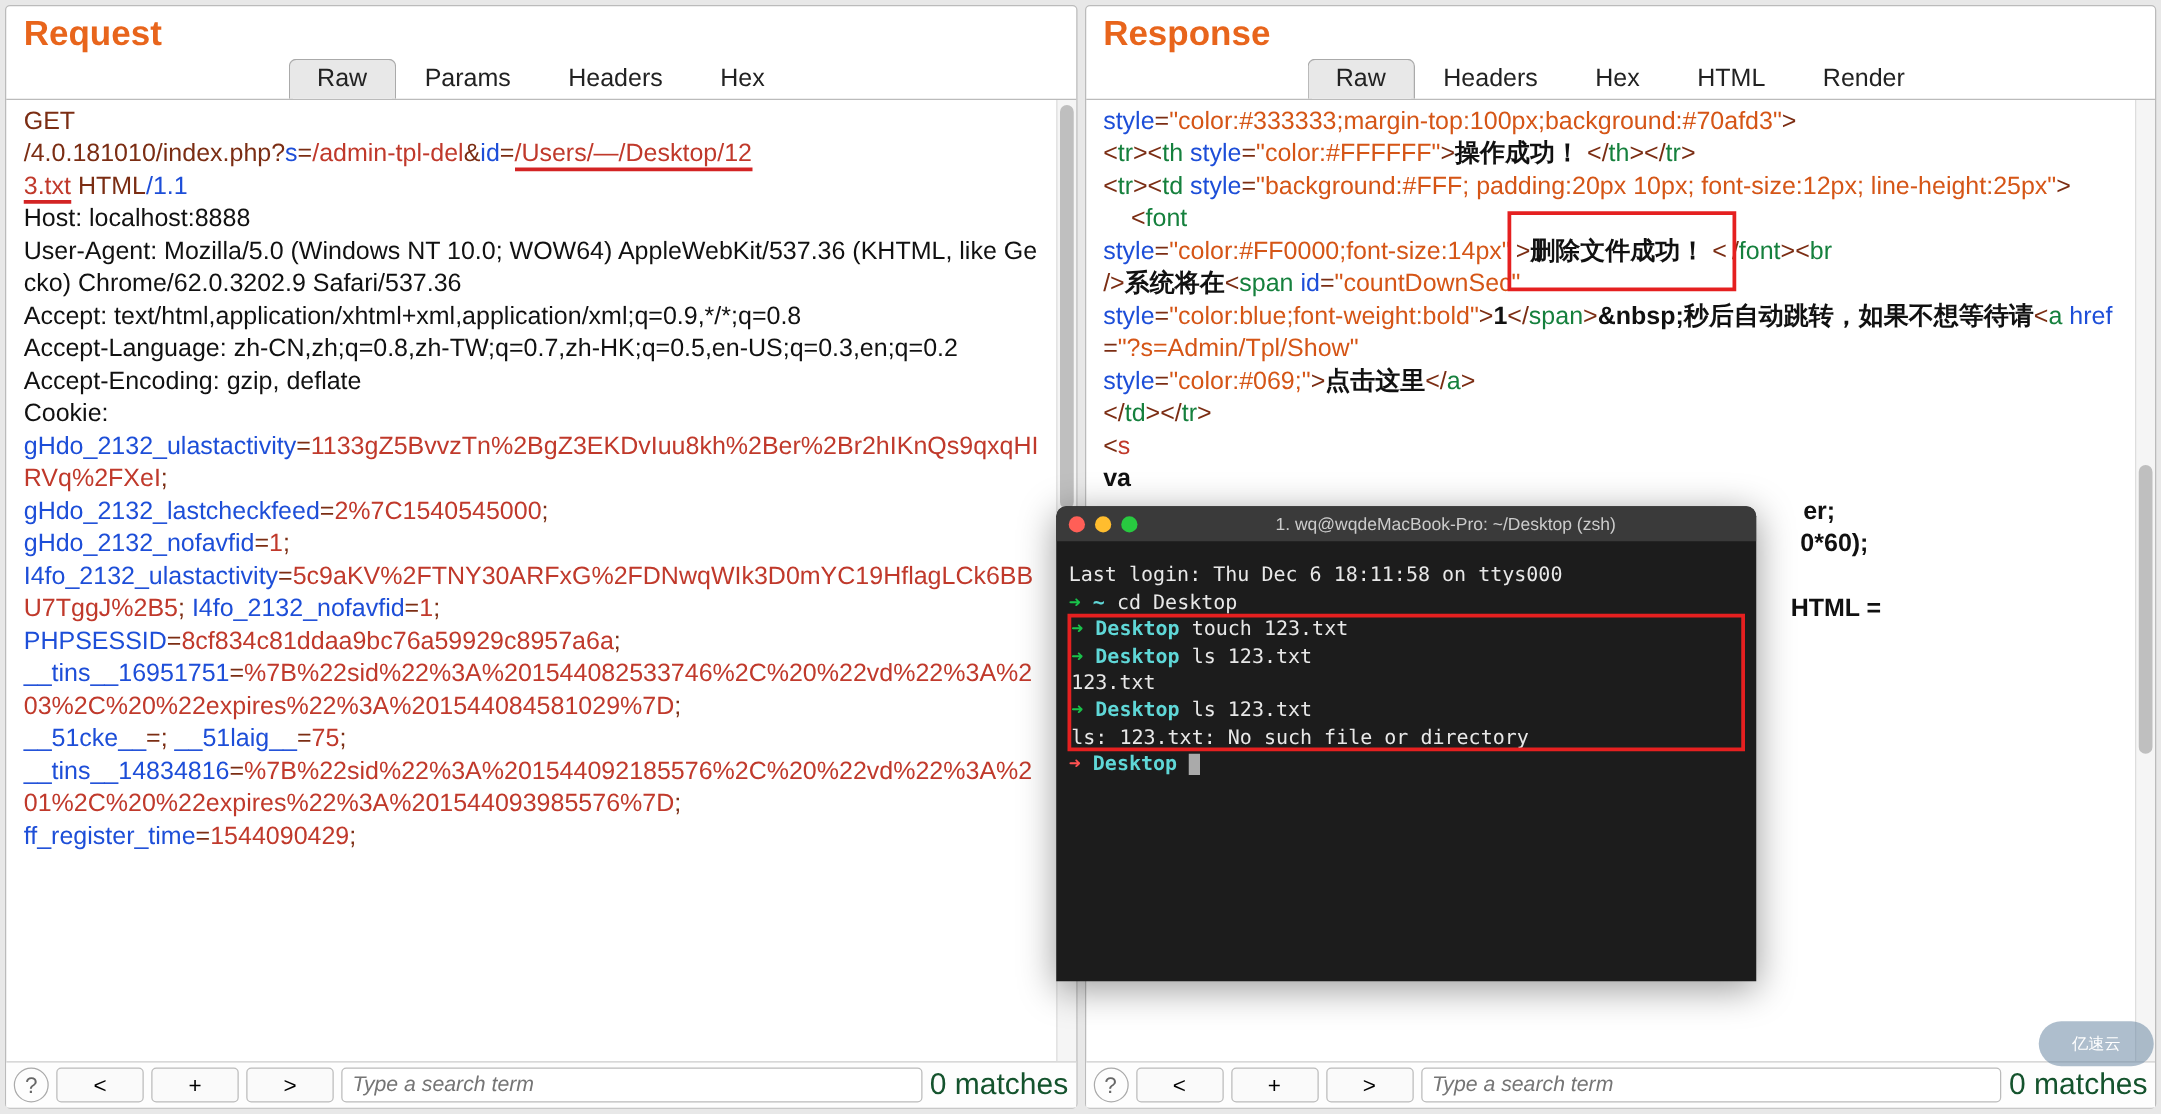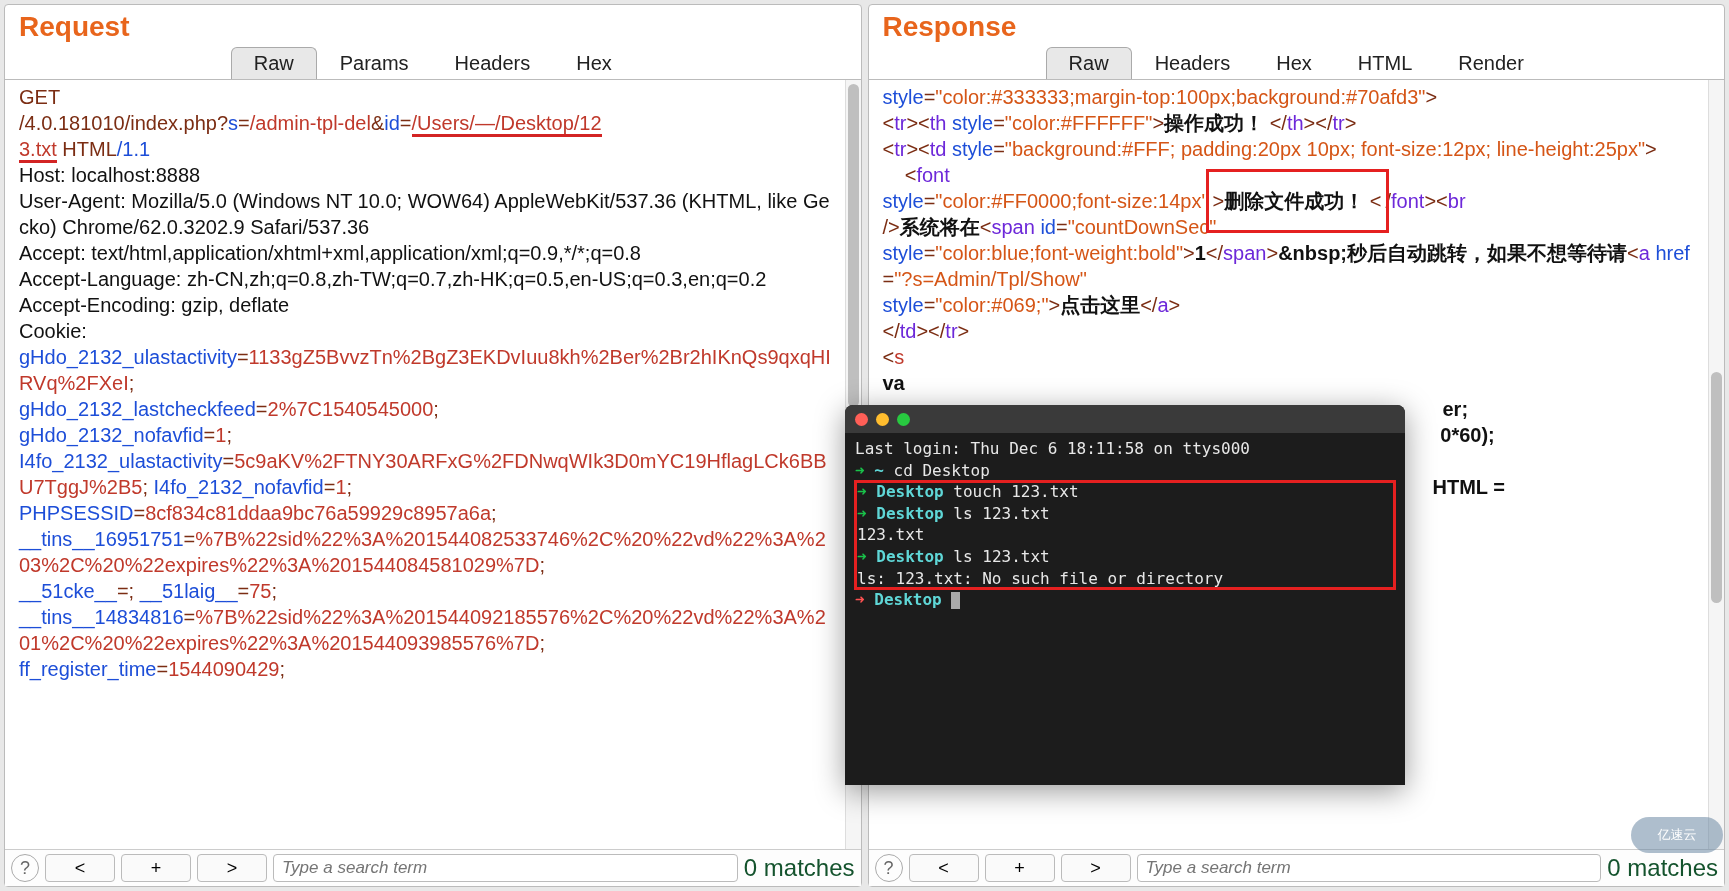--- a/index.html
+++ b/index.html
@@ -77,21 +77,21 @@
 }
 .scrollbar-thumb {
   position: absolute;
   left: 2px;
   right: 2px;
   background: #bfbfbf;
   border-radius: 6px;
 }
 .c-brown { color: #7b2d13; }
 .c-red { color: #c0392b; }
-.c-purple { color: #6d28d9; }
+.c-purple { color: #15803d; }
 .c-blue { color: #1d4ed8; }
 .c-orange { color: #d55516; }
 .c-black { color: #111; }
 .bold { font-weight: bold; }
 .underline-red {
   border-bottom: 3px solid #d32424;
 }
 .red-wavy {
   border-bottom: 3px solid #d32424;
 }
@@ -173,21 +173,21 @@
 .tl-min { background: #ffbd2e; }
 .tl-max { background: #28c940; }
 .term-title {
   flex: 1;
   text-align: center;
   color: #ccc;
   font-size: 14px;
   font-family: -apple-system, sans-serif;
 }
 .term-body {
-  padding: 5px 10px;
+  padding: 16px 10px;
   color: #fff;
   line-height: 1.35;
 }
 .t-green { color: #19c24a; }
 .t-red { color: #ff5252; }
 .t-cyan { color: #5fd7d7; font-weight: bold; }
 .t-white { color: #e8e8e8; }
 .cursor {
   display: inline-block;
   width: 9px;
@@ -306,20 +306,21 @@
       <div class="matches">0 matches</div>
     </div>
   </div>
 </div>
 
 <div class="term-window">
   <div class="term-titlebar">
     <div class="tl-btn tl-close"></div>
     <div class="tl-btn tl-min"></div>
     <div class="tl-btn tl-max"></div>
+    <div class="term-title">1. wq@wqdeMacBook-Pro: ~/Desktop (zsh)</div>
   </div>
   <div class="term-body">
     <div class="t-white">Last login: Thu Dec  6 18:11:58 on ttys000</div>
     <div><span class="t-green">➜ </span><span class="t-cyan">~</span> <span class="t-white">cd Desktop</span></div>
     <div class="term-redbox">
       <div><span class="t-green">➜ </span><span class="t-cyan">Desktop</span> <span class="t-white">touch 123.txt</span></div>
       <div><span class="t-green">➜ </span><span class="t-cyan">Desktop</span> <span class="t-white">ls 123.txt</span></div>
       <div class="t-white">123.txt</div>
       <div><span class="t-green">➜ </span><span class="t-cyan">Desktop</span> <span class="t-white">ls 123.txt</span></div>
       <div class="t-white">ls: 123.txt: No such file or directory</div>

